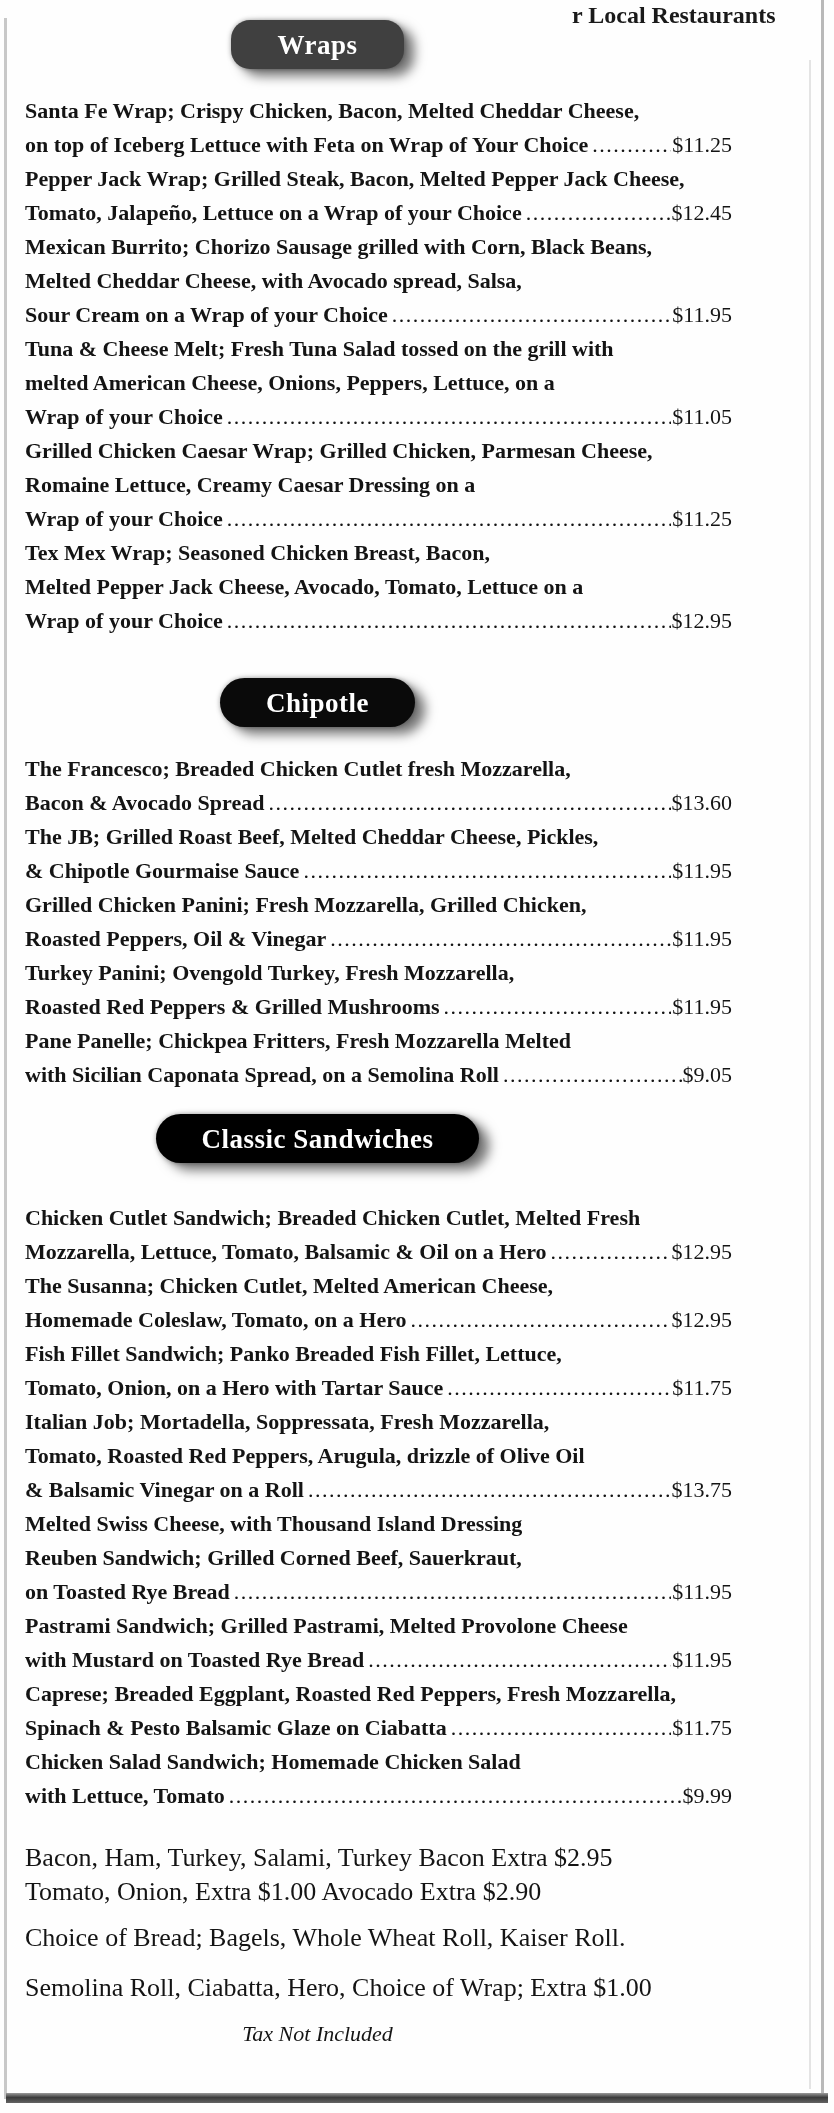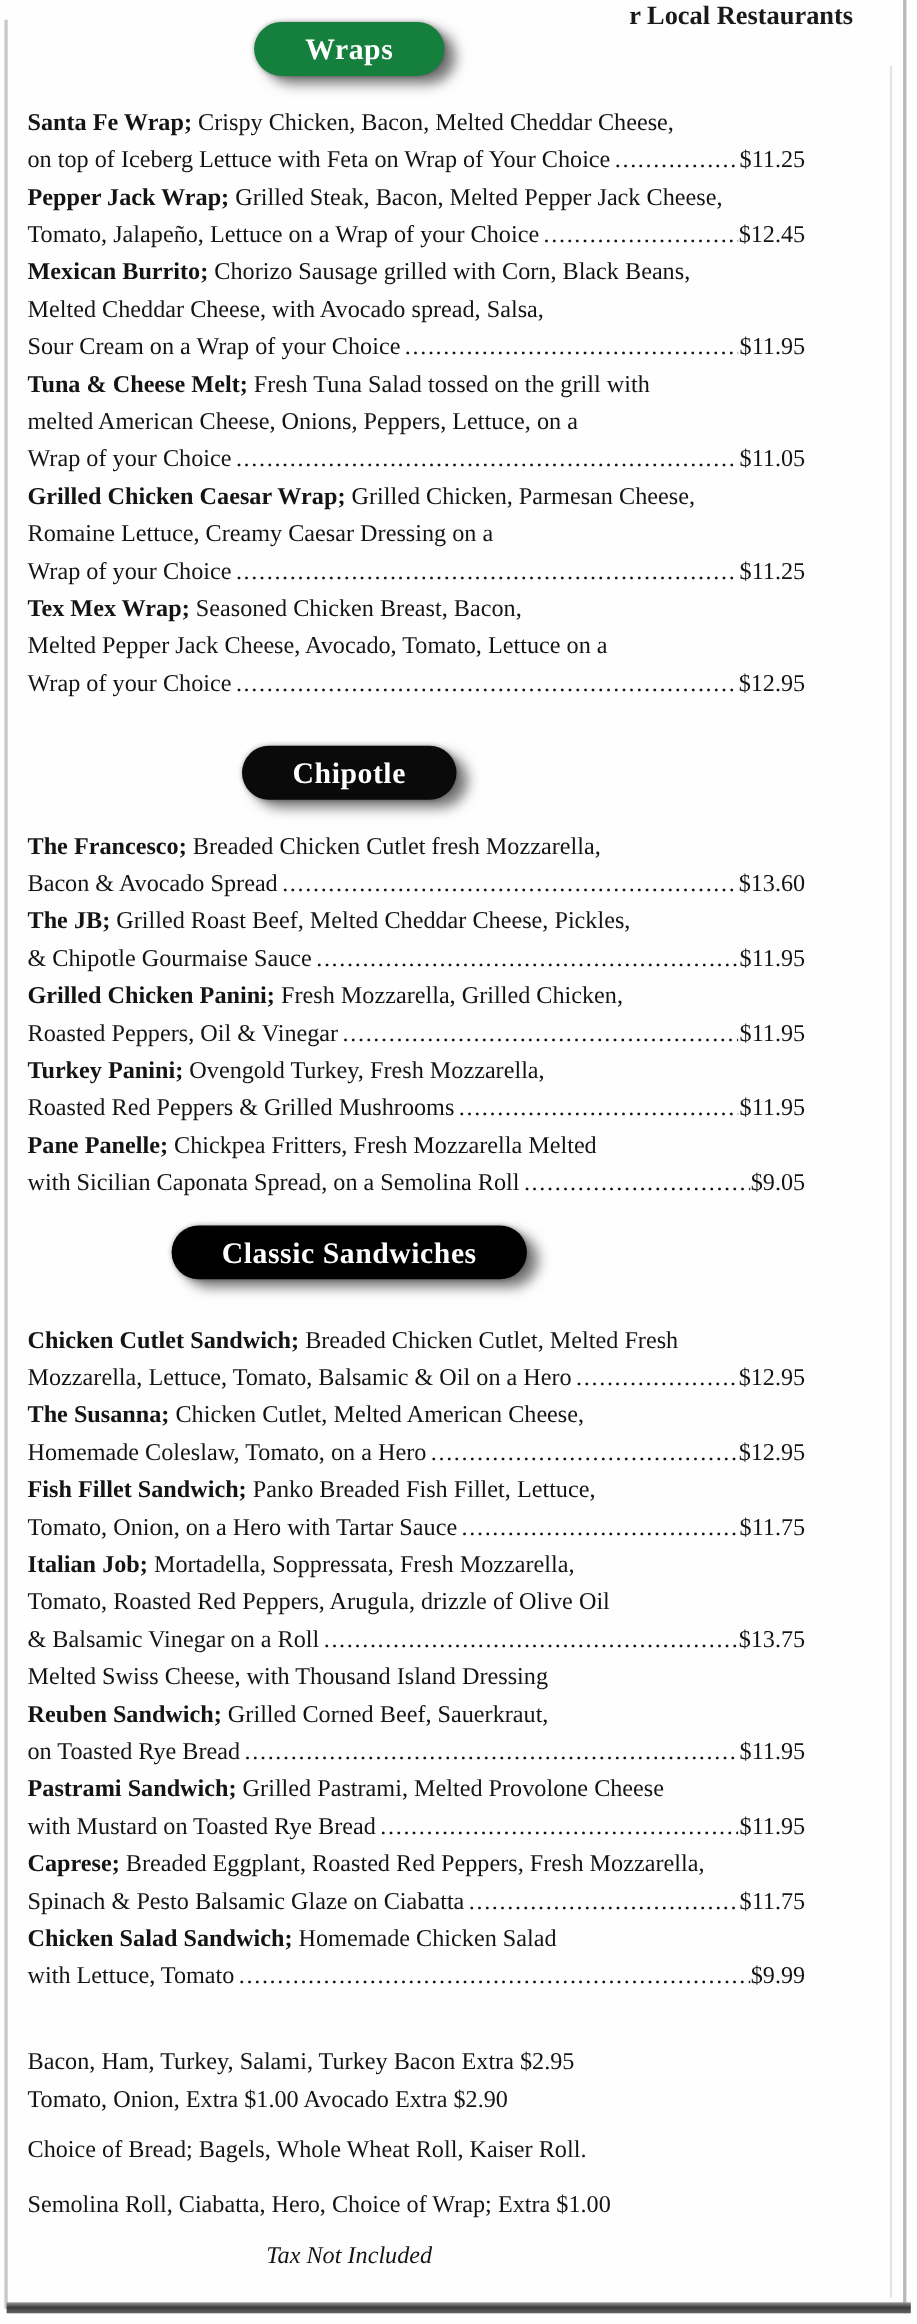--- a/index.html
+++ b/index.html
@@ -36,28 +36,28 @@
     white-space: nowrap;
   }
   .menu-section .items { margin-top: 25px; }
   [data-name="menu-sections"] section:nth-of-type(2) { margin-top: 40px; }
   [data-name="menu-sections"] section:nth-of-type(3) { margin-top: 22px; }
   [data-name="menu-sections"] section:nth-of-type(3) .items { margin-top: 38px; }
 
   .menu-line { font-size: 22px; line-height: 34px; white-space: nowrap; }
   .menu-line.last { display: flex; align-items: baseline; }
   .item-name { font-weight: bold; }
-  .line-text { flex: 0 0 auto; }
+  .line-text { flex: 0 0 auto; font-weight: bold; }
   .leader {
     flex: 1 1 auto; overflow: hidden; white-space: nowrap;
     margin: 0 1px 0 4px; letter-spacing: 1.5px;
   }
   .price { flex: 0 0 auto; }
 
-  .footer { margin-top: 44px; font-size: 22px; line-height: 34px; }
+  .footer { margin-top: 28px; font-size: 26px; line-height: 34px; }
   .footer .footer-line:nth-child(3) { margin-top: 12px; }
   .footer .footer-line:nth-child(4) { margin-top: 16px; }
   .tax-note {
     width: 585px; text-align: center; margin-top: 16px;
     font-style: italic; font-size: 22px;
   }
 </style>
 </head>
 <body>
 
@@ -65,21 +65,21 @@
   <div class="edge-left" data-name="page-edge-left"></div>
   <div class="edge-right-inner" data-name="page-edge-right-inner"></div>
   <div class="edge-right-outer" data-name="page-edge-right-outer"></div>
   <div class="bottom-bar" data-name="page-bottom-edge"></div>
   <div class="watermark" data-name="watermark-text">r Local Restaurants</div>
 
   <div class="content" data-name="menu-content">
     <div data-name="menu-sections">
         <section class="menu-section" data-name="menu-section-wraps">
           <div class="pill-wrap" data-name="section-pill-row">
-            <div class="section-pill" data-name="section-title-pill" style="background: #15803d; color: rgb(255, 255, 255);">Wraps</div>
+            <div class="section-pill" data-name="section-title-pill" style="background: #404040; color: rgb(255, 255, 255); border-radius: 19px;">Wraps</div>
           </div>
           <div class="items" data-name="section-items">
             <div class="menu-item" data-name="menu-item">
               <div class="menu-line" data-name="menu-item-line"><span class="item-name" data-name="menu-item-name">Santa Fe Wrap; </span><span class="line-text" data-name="menu-item-desc">Crispy Chicken, Bacon, Melted Cheddar Cheese,</span></div>
               <div class="menu-line last" data-name="menu-item-line">
                 <span class="line-text" data-name="menu-item-desc">on top of Iceberg Lettuce with Feta on Wrap of Your Choice</span>
                 <span class="leader" data-name="dotted-leader">................................................................................................................................................................</span>
                 <span class="price" data-name="menu-item-price">$11.25</span>
               </div>
             </div>

